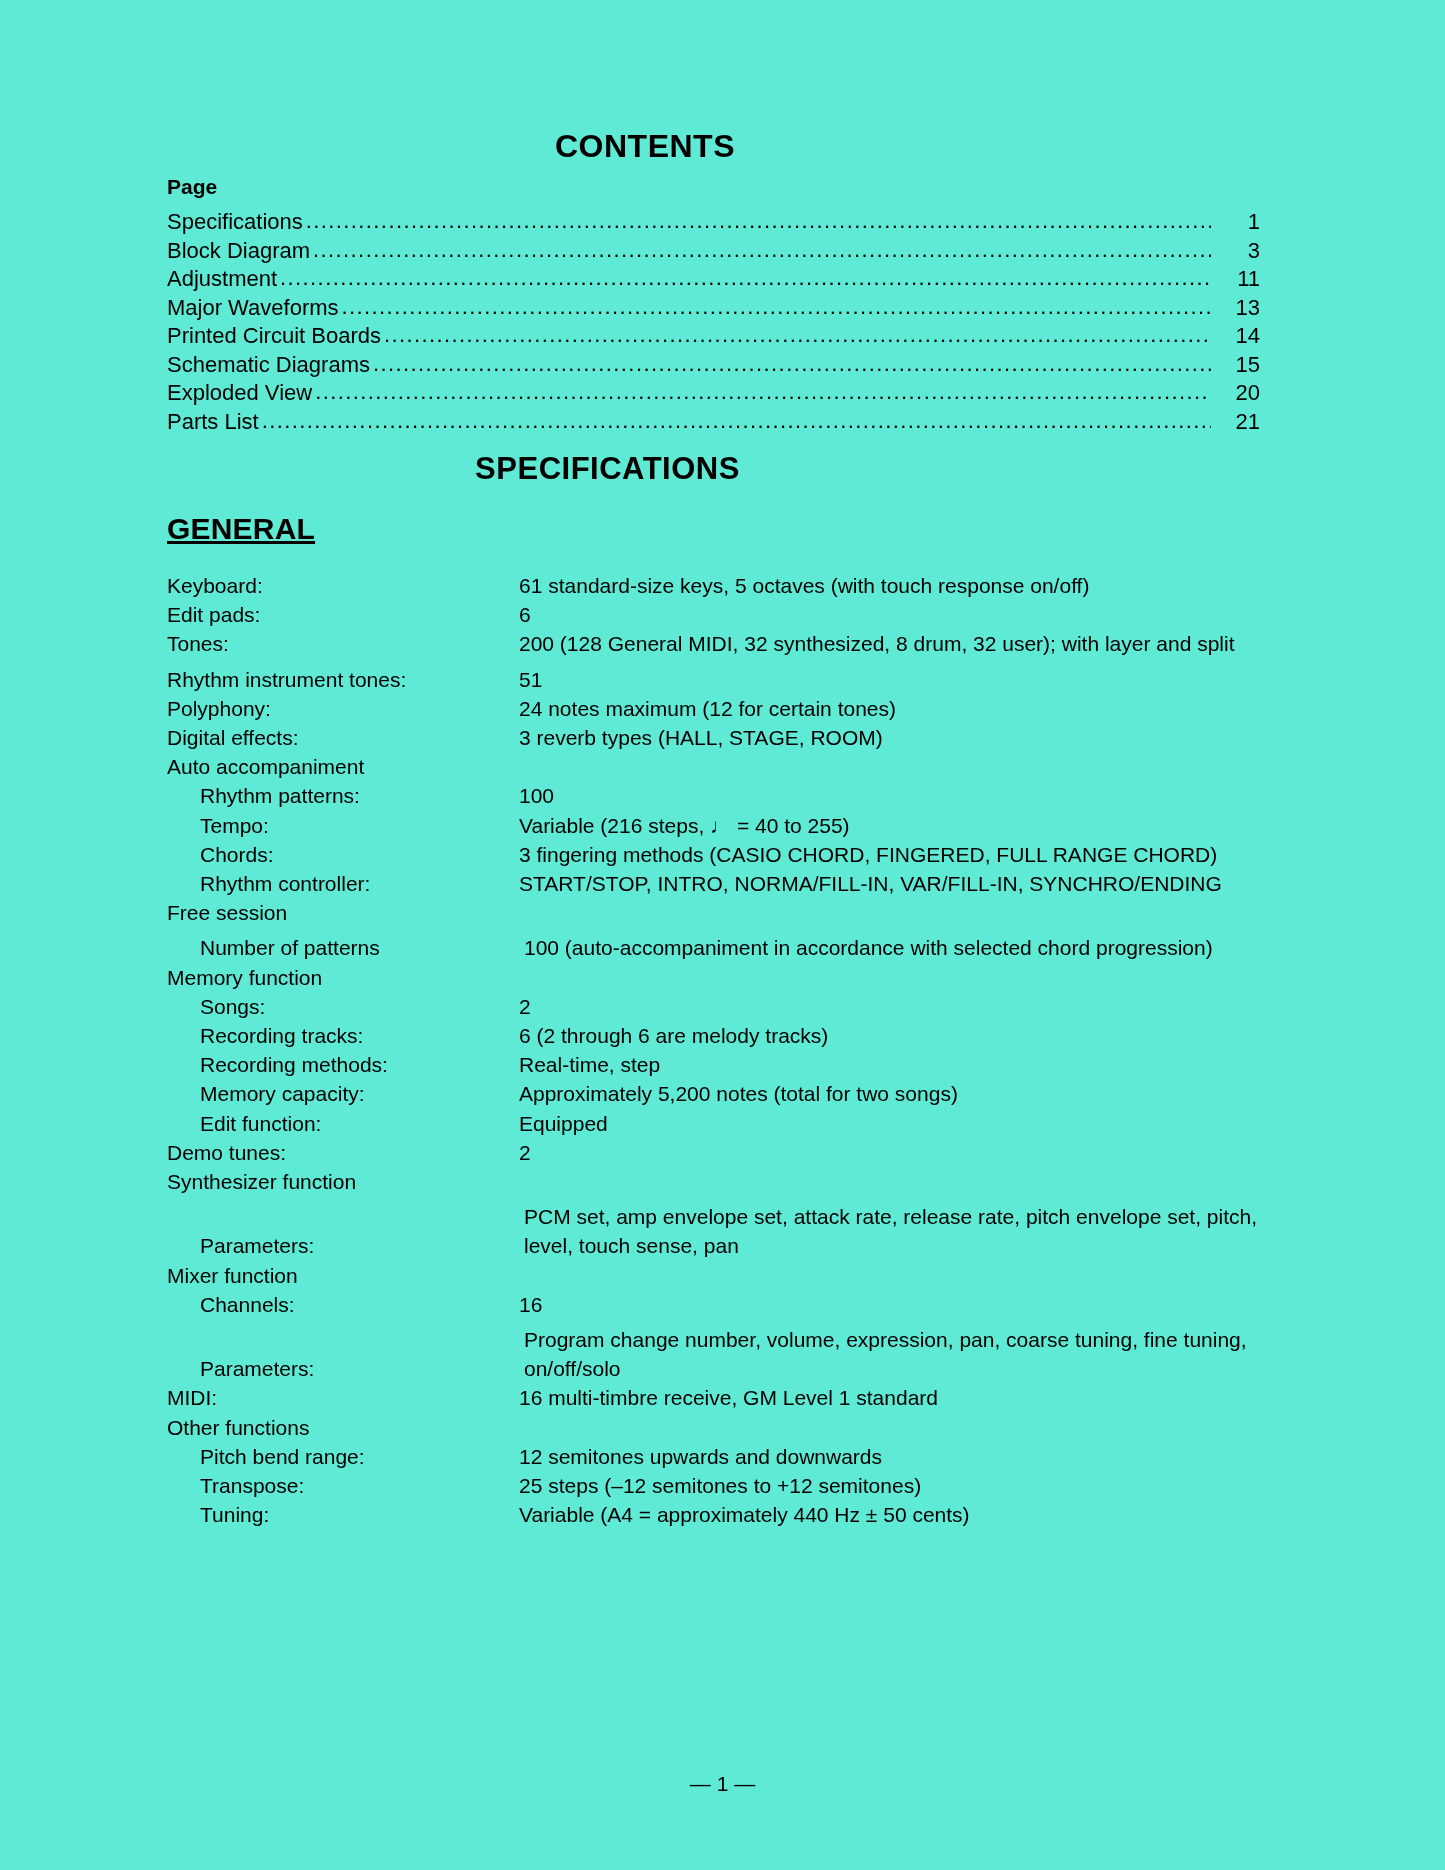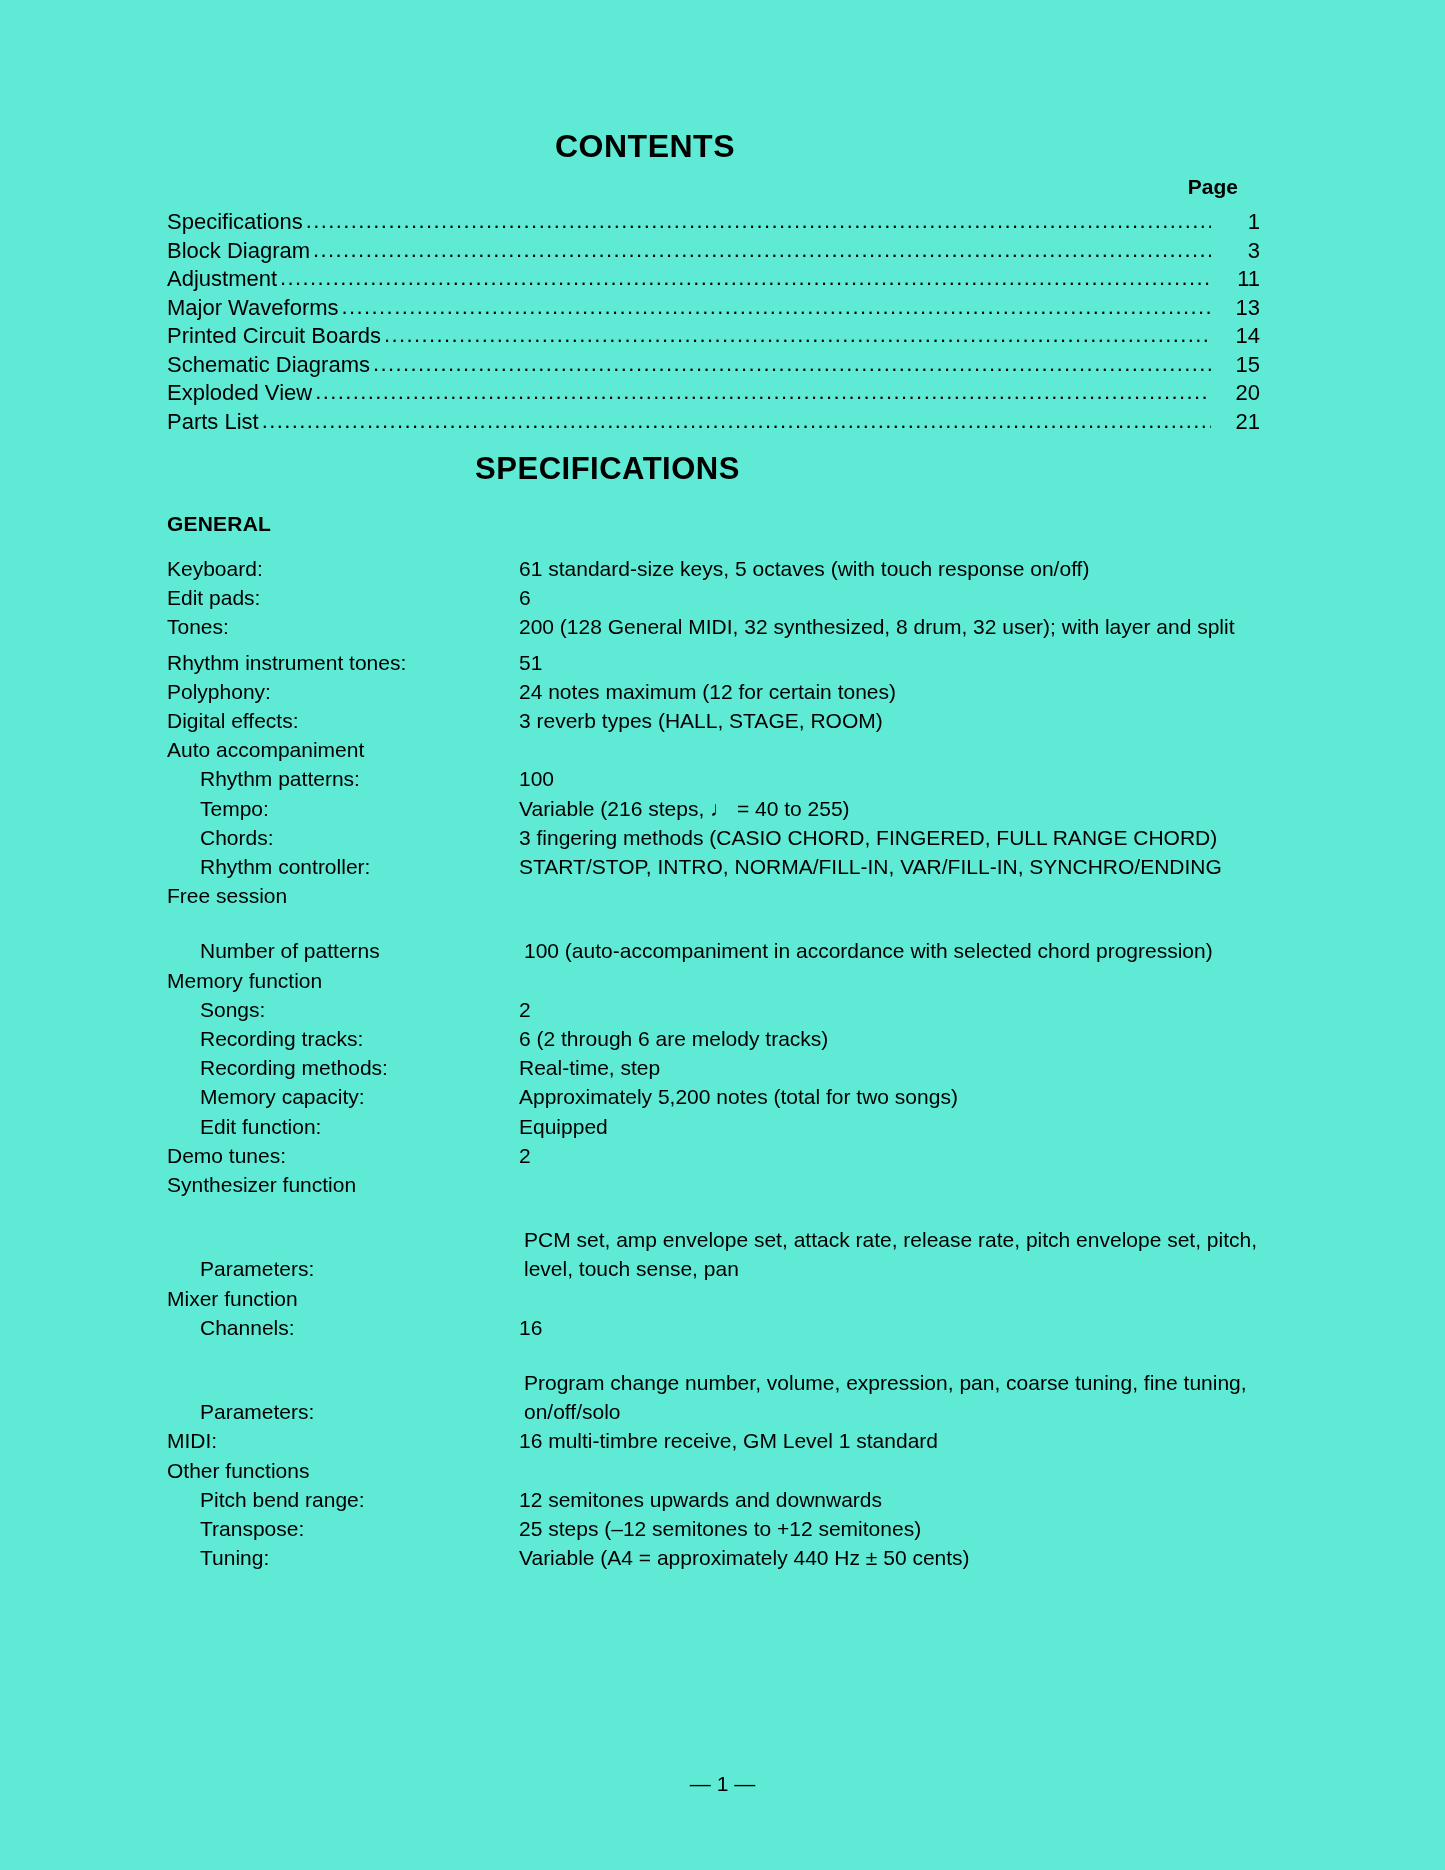--- a/index.html
+++ b/index.html
@@ -33,21 +33,21 @@
   }
 
   
   .toc {
     position: absolute;
     top: 175px;
     left: 167px;
     width: 1093px;
   }
   .toc-pagehead {
-    text-align: right;
+    text-align: left;
     font-size: 21px;
     font-weight: bold;
     margin: 0 0 9px 0;
     padding-right: 22px;
   }
   .toc-row {
     display: flex;
     align-items: baseline;
     font-size: 22px;
     line-height: 28.5px;
@@ -87,24 +87,25 @@
   }
 
   
   .general {
     position: absolute;
     top: 512px;
     left: 167px;
     width: 1113px;
   }
   .general-head {
-    font-size: 21px;
+    font-size: 30px;
     font-weight: bold;
-    margin: 0 0 18px 0;
+    margin: 0 0 25px 0;
     letter-spacing: 0.2px;
+    text-decoration: underline;
   }
 
   .spec-row {
     display: flex;
     align-items: flex-end;
     font-size: 21px;
     line-height: 29.2px;
   }
   .spec-key {
     flex: 0 0 352px;
@@ -116,21 +117,21 @@
     box-sizing: border-box;
   }
   .spec-row.indent .spec-key { padding-left: 33px; }
   .spec-row.group .spec-key { flex: 0 0 352px; }
 
   
   .spec-val.justify {
     text-align: justify;
     text-align-last: left;
   }
-  .spec-val.pad { padding-left: 5px; margin-top: 20px; }
+  .spec-val.pad { padding-left: 5px; }
 
   .spacer-sm { height: 6px; }
 
   
   .footer {
     position: absolute;
     top: 1772px;
     left: 0;
     width: 1445px;
     text-align: center;

